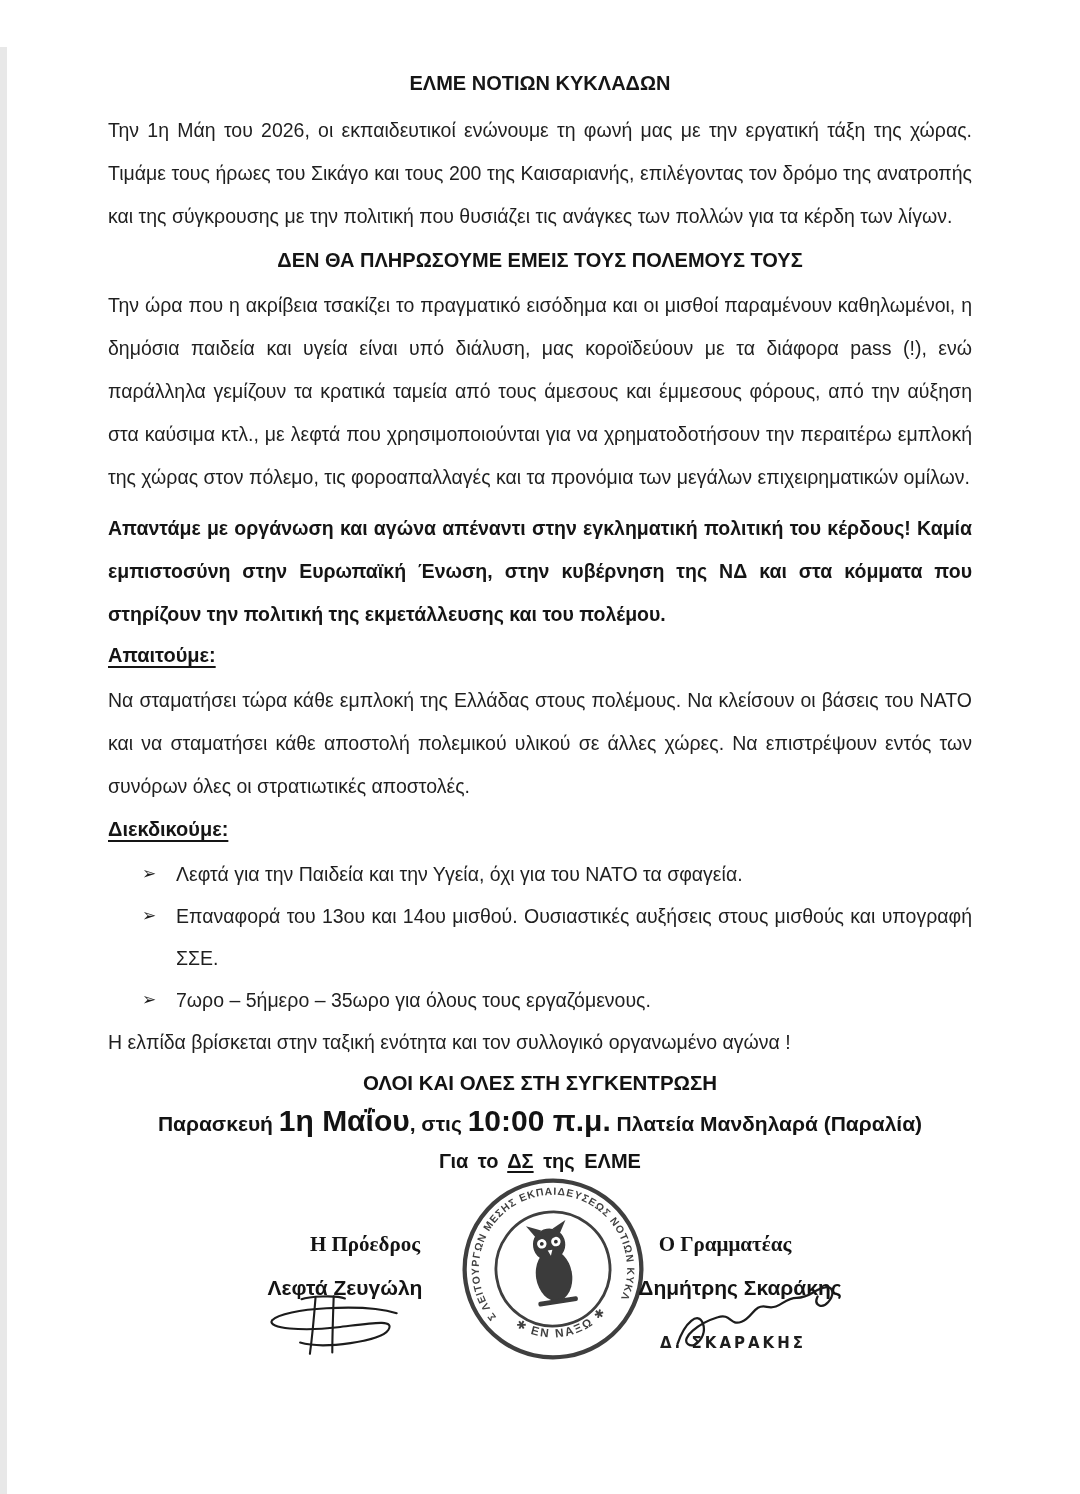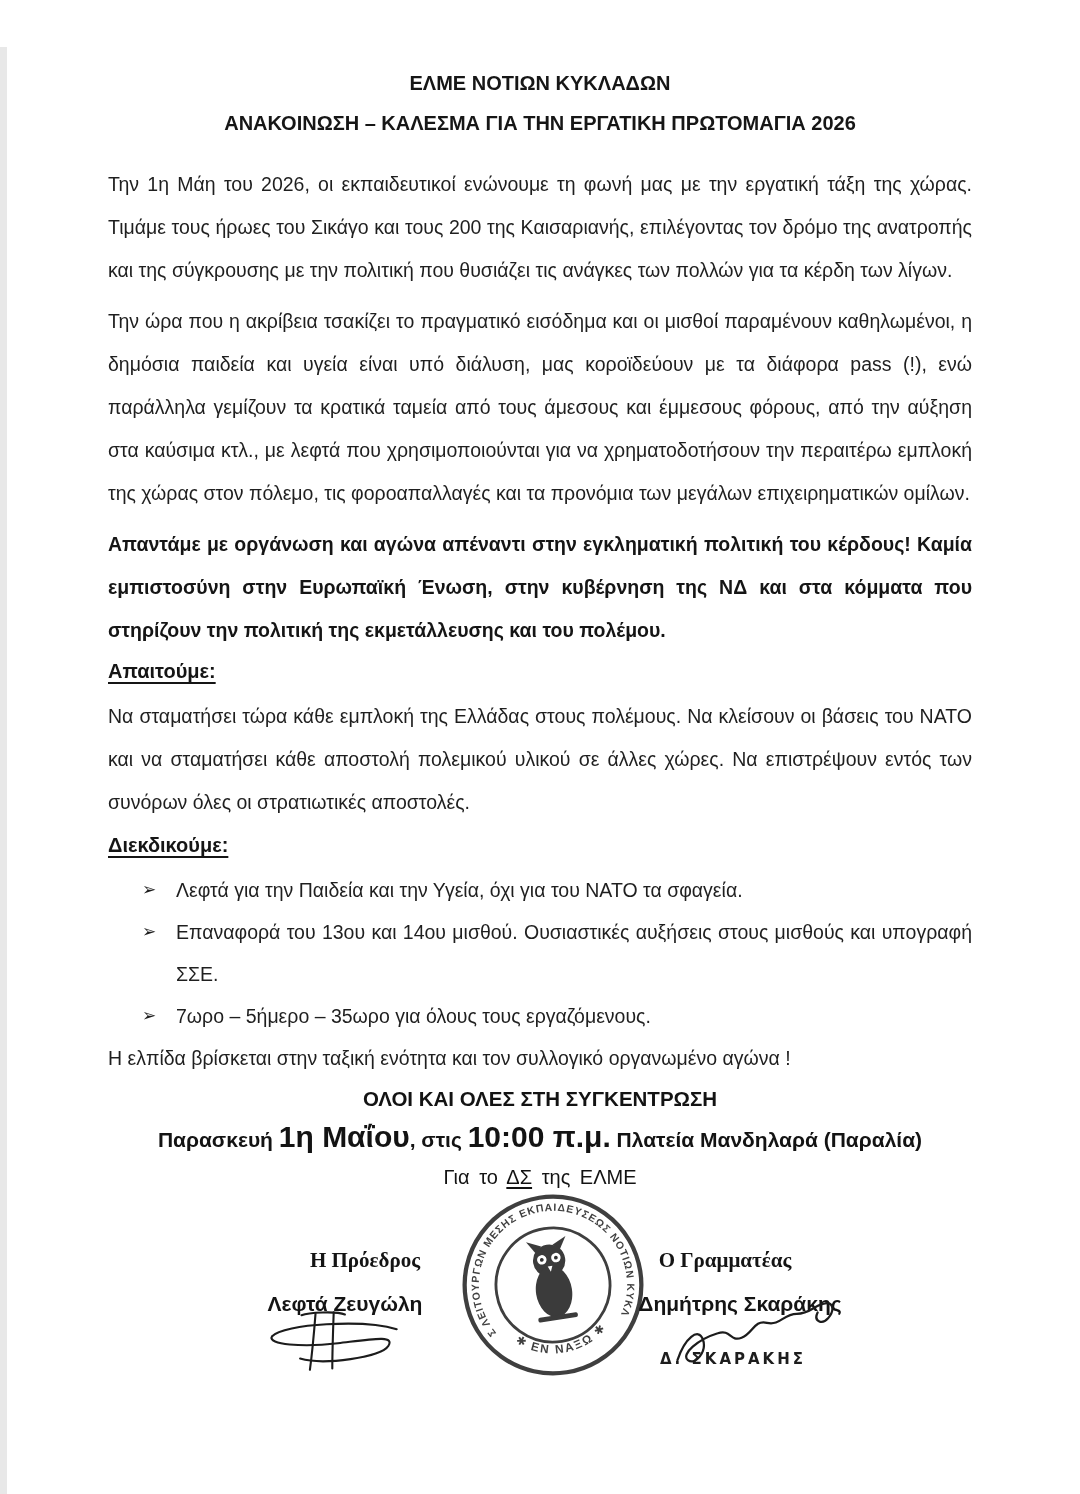--- a/index.html
+++ b/index.html
@@ -37,21 +37,21 @@
   ul.claims .arrow{width:34px;flex:0 0 34px;font-size:17px;color:#1b1b1b;}
   ul.claims .claim-text{flex:1;text-align:justify;text-align-last:left;}
   .closing{font-size:19.5px;line-height:42px;margin:0;}
   .rally-head{font-weight:700;text-align:center;font-size:20.5px;line-height:28px;margin:6px 0 4px;color:#131313;}
   .rally-date{
     text-align:center;font-weight:700;line-height:40px;color:#131313;margin:0;
   }
   .rally-date .dsm{font-size:21px;}
   .rally-date .dbg{font-size:30px;}
   .board-line{
-    text-align:center;font-weight:400;font-size:20px;line-height:26px;color:#131313;
+    text-align:center;font-weight:700;font-size:20px;line-height:26px;color:#131313;
     word-spacing:4px;margin:2px 0 0;
   }
   .board-line .ds-underline{text-decoration:underline;text-underline-offset:3px;text-decoration-thickness:2px;}
   .signoff{position:relative;height:176px;margin-top:2px;}
   .signoff .role{
     position:absolute;top:56px;text-align:center;
     font-family:"Liberation Serif","DejaVu Serif",serif;
     font-weight:700;font-size:21px;color:#141414;
   }
   .signoff .role.left{left:137px;width:240px;}
@@ -82,25 +82,25 @@
     font-family:"DejaVu Sans","Liberation Sans",sans-serif;
   }
 </style>
 </head>
 <body>
 
 <div class="page">
   <div class="scan-edge"></div>
 
   <div class="t1">ΕΛΜΕ ΝΟΤΙΩΝ ΚΥΚΛΑΔΩΝ</div>
-  <div class="t2">ΑΝΑΚΟΙΝΩΣΗ – ΚΑΛΕΣΜΑ ΓΙΑ ΤΗΝ ΕΡΓΑΤΙΚΗ ΠΡΩΤΟΜΑΓΙΑ 2026</div>
 
 
   <p class="para">Την 1η Μάη του 2026, οι εκπαιδευτικοί ενώνουμε τη φωνή μας με την εργατική τάξη της χώρας. Τιμάμε τους ήρωες του Σικάγο και τους 200 της Καισαριανής, επιλέγοντας τον δρόμο της ανατροπής και της σύγκρουσης με την πολιτική που θυσιάζει τις ανάγκες των πολλών για τα κέρδη των λίγων.</p>
 
+  <div class="slogan">ΔΕΝ ΘΑ ΠΛΗΡΩΣΟΥΜΕ ΕΜΕΙΣ ΤΟΥΣ ΠΟΛΕΜΟΥΣ ΤΟΥΣ</div>
 
   <p class="para">Την ώρα που η ακρίβεια τσακίζει το πραγματικό εισόδημα και οι μισθοί παραμένουν καθηλωμένοι, η δημόσια παιδεία και υγεία είναι υπό διάλυση, μας κοροϊδεύουν με τα διάφορα pass (!), ενώ παράλληλα γεμίζουν τα κρατικά ταμεία από τους άμεσους και έμμεσους φόρους, από την αύξηση στα καύσιμα κτλ., με λεφτά που χρησιμοποιούνται για να χρηματοδοτήσουν την περαιτέρω εμπλοκή της χώρας στον πόλεμο, τις φοροαπαλλαγές και τα προνόμια των μεγάλων επιχειρηματικών ομίλων.</p>
 
   <p class="para bold">Απαντάμε με οργάνωση και αγώνα απέναντι στην εγκληματική πολιτική του κέρδους! Καμία εμπιστοσύνη στην Ευρωπαϊκή Ένωση, στην κυβέρνηση της ΝΔ και στα κόμματα που στηρίζουν την πολιτική της εκμετάλλευσης και του πολέμου.</p>
 
   <div class="uhead"><span>Απαιτούμε:</span></div>
 
   <p class="para">Να σταματήσει τώρα κάθε εμπλοκή της Ελλάδας στους πολέμους. Να κλείσουν οι βάσεις του ΝΑΤΟ και να σταματήσει κάθε αποστολή πολεμικού υλικού σε άλλες χώρες. Να επιστρέψουν εντός των συνόρων όλες οι στρατιωτικές αποστολές.</p>
 
   <div class="uhead"><span>Διεκδικούμε:</span></div>

